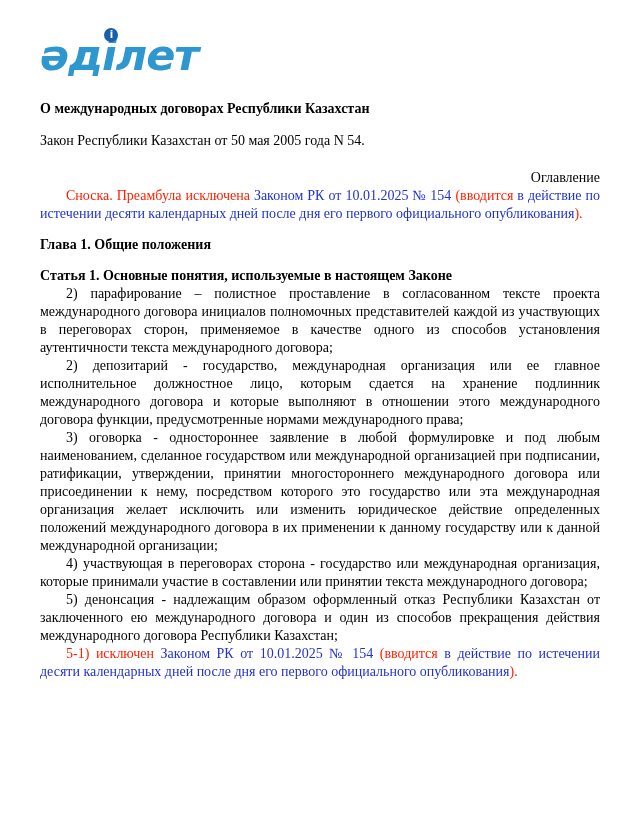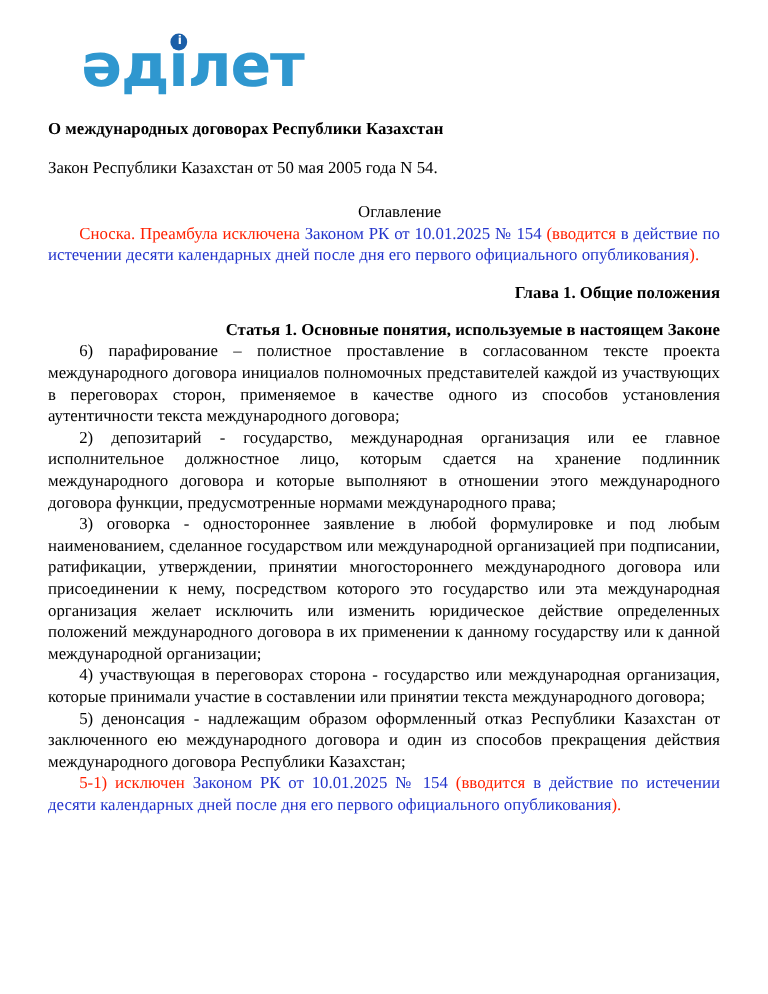--- a/index.html
+++ b/index.html
@@ -15,42 +15,42 @@
     width:640px;height:828px;overflow:hidden;
     font-family:"Liberation Serif","DejaVu Serif",serif;
     color:var(--text-black);
   }
   .page{padding:26px 40px 0 40px;}
 
   
   .logo{display:inline-block;margin:6px 0 22px 0;cursor:pointer;}
   .logo-word{
     font-family:"DejaVu Sans","Liberation Sans",sans-serif;
-    font-weight:bold;font-size:50px;line-height:46px;
-    color:var(--logo-blue);letter-spacing:-1px;white-space:nowrap;margin-left:28px;
+    font-style:italic;font-weight:bold;font-size:43px;line-height:46px;
+    color:var(--logo-blue);letter-spacing:-1px;white-space:nowrap;
   }
   .logo-i{position:relative;display:inline-block;}
   .i-dot{
     position:absolute;top:-4px;left:2px;width:14px;height:14px;border-radius:50%;
     background:var(--logo-dark-blue);color:#fff;text-align:center;
     font:bold 10px/14px "DejaVu Sans",sans-serif;font-style:normal;
   }
   .i-dot::after{content:"i";}
 
   
   .doc-title{font-size:14px;font-weight:bold;margin:0;line-height:18px;}
   .doc-subtitle{font-size:14px;margin:14px 0 0 0;line-height:18px;}
   .doc-body{margin-top:19px;}
   .block{
     margin:0;font-size:14px;line-height:18px;
     text-align:justify;text-indent:26px;
   }
-  .block.toc{text-align:center;}
+  .block.toc{text-align:right;}
   .block.heading{
-    font-weight:bold;text-align:right;text-indent:0;margin-top:13px;
+    font-weight:bold;text-align:left;text-indent:0;margin-top:13px;
   }
   .seg.plain{color:var(--text-black);}
   .seg.red{color:var(--accent-red);}
   .seg.link{color:var(--link-blue);cursor:pointer;}
 </style>
 </head>
 <body>
 
 <div class="page">
 
@@ -60,21 +60,21 @@
 
   <div class="doc-title">О международных договорах Республики Казахстан</div>
 
   <div class="doc-subtitle">Закон Республики Казахстан от 50 мая 2005 года N 54.</div>
 
   <div class="doc-body">
       <p class="block toc"><span class="seg plain">Оглавление</span></p>
       <p class="block note"><span class="seg red">Сноска. Преамбула исключена </span><span class="seg link">Законом РК от 10.01.2025 № 154</span><span class="seg red"> (вводится </span><span class="seg link">в действие по истечении десяти календарных дней после дня его первого официального опубликования</span><span class="seg red">).</span></p>
       <p class="block heading"><span class="seg plain">Глава 1. Общие положения</span></p>
       <p class="block heading"><span class="seg plain">Статья 1. Основные понятия, используемые в настоящем Законе</span></p>
-      <p class="block body"><span class="seg plain">6) парафирование – полистное проставление в согласованном тексте проекта международного договора инициалов полномочных представителей каждой из участвующих в переговорах сторон, применяемое в качестве одного из способов установления аутентичности текста международного договора;</span></p>
+      <p class="block body"><span class="seg plain">2) парафирование – полистное проставление в согласованном тексте проекта международного договора инициалов полномочных представителей каждой из участвующих в переговорах сторон, применяемое в качестве одного из способов установления аутентичности текста международного договора;</span></p>
       <p class="block body"><span class="seg plain">2) депозитарий - государство, международная организация или ее главное исполнительное должностное лицо, которым сдается на хранение подлинник международного договора и которые выполняют в отношении этого международного договора функции, предусмотренные нормами международного права;</span></p>
       <p class="block body"><span class="seg plain">3) оговорка - одностороннее заявление в любой формулировке и под любым наименованием, сделанное государством или международной организацией при подписании, ратификации, утверждении, принятии многостороннего международного договора или присоединении к нему, посредством которого это государство или эта международная организация желает исключить или изменить юридическое действие определенных положений международного договора в их применении к данному государству или к данной международной организации;</span></p>
       <p class="block body"><span class="seg plain">4) участвующая в переговорах сторона - государство или международная организация, которые принимали участие в составлении или принятии текста международного договора;</span></p>
       <p class="block body"><span class="seg plain">5) денонсация - надлежащим образом оформленный отказ Республики Казахстан от заключенного ею международного договора и один из способов прекращения действия международного договора Республики Казахстан;</span></p>
       <p class="block note"><span class="seg red">5-1) исключен </span><span class="seg link">Законом РК от 10.01.2025 № 154</span><span class="seg red"> (вводится </span><span class="seg link">в действие по истечении десяти календарных дней после дня его первого официального опубликования</span><span class="seg red">).</span></p>
     </div>
 
 </div>
 
 </body></html>

